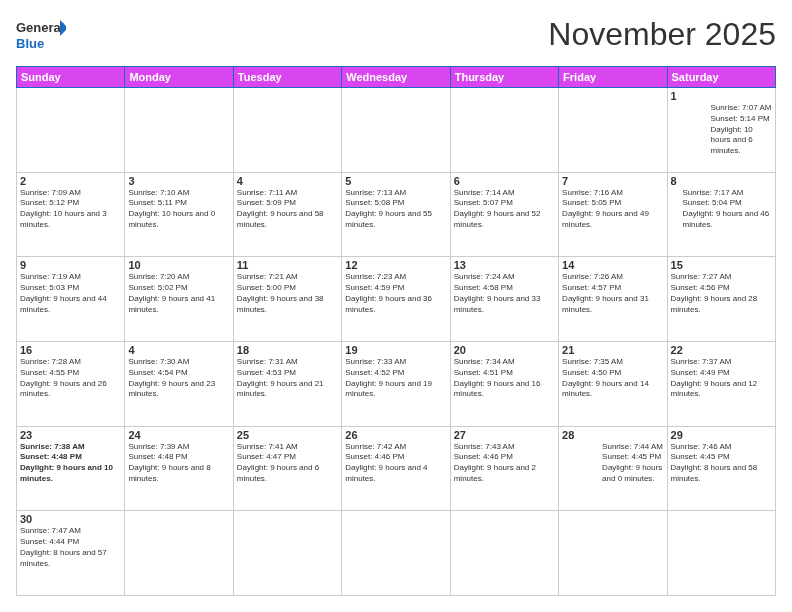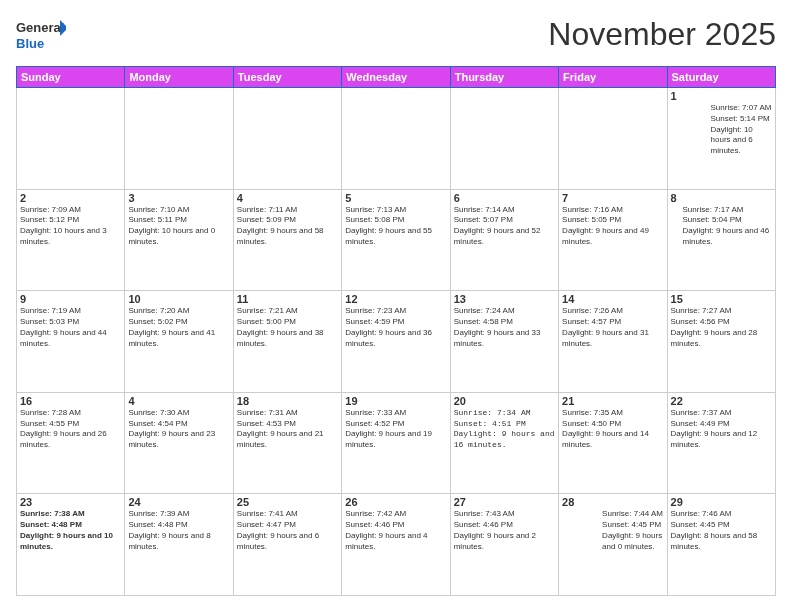--- a/index.html
+++ b/index.html
@@ -231,21 +231,21 @@
 Daylight: 9 hours and 21 minutes.</div>
           </td>
           <td>
             <span class="day-num">19</span>
             <div class="day-info" style="white-space: pre-line;">Sunrise: 7:33 AM
 Sunset: 4:52 PM
 Daylight: 9 hours and 19 minutes.</div>
           </td>
           <td>
             <span class="day-num">20</span>
-            <div class="day-info" style="white-space: pre-line; font-family: Liberation Mono, monospace;">Sunrise: 7:34 AM
+            <div class="day-info" style="white-space: pre-line;">Sunrise: 7:34 AM
 Sunset: 4:51 PM
 Daylight: 9 hours and 16 minutes.</div>
           </td>
           <td>
             <span class="day-num">21</span>
             <div class="day-info" style="white-space: pre-line;">Sunrise: 7:35 AM
 Sunset: 4:50 PM
 Daylight: 9 hours and 14 minutes.</div>
           </td>
           <td>
@@ -291,16 +291,30 @@
             <div class="day-info" style="white-space: pre-line; margin-left: 40px;">Sunrise: 7:44 AM
 Sunset: 4:45 PM
 Daylight: 9 hours and 0 minutes.</div>
           </td>
           <td>
             <span class="day-num">29</span>
             <div class="day-info" style="white-space: pre-line;">Sunrise: 7:46 AM
 Sunset: 4:45 PM
 Daylight: 8 hours and 58 minutes.</div>
           </td>
+        </tr>
+        <tr class="week-row">
+          <td>
+            <span class="day-num">30</span>
+            <div class="day-info" style="white-space: pre-line;">Sunrise: 7:47 AM
+Sunset: 4:44 PM
+Daylight: 8 hours and 57 minutes.</div>
+          </td>
+          <td></td>
+          <td></td>
+          <td></td>
+          <td></td>
+          <td></td>
+          <td></td>
         </tr>
       </tbody>
   </table>
 </div>
 
 </body></html>

